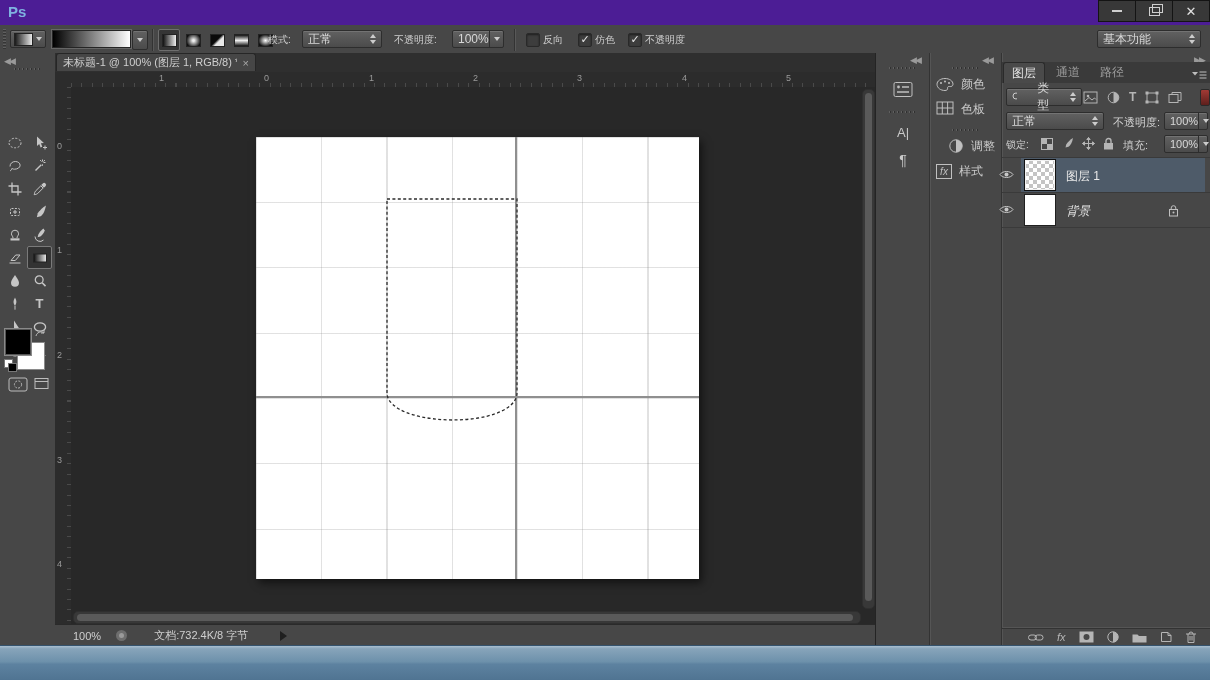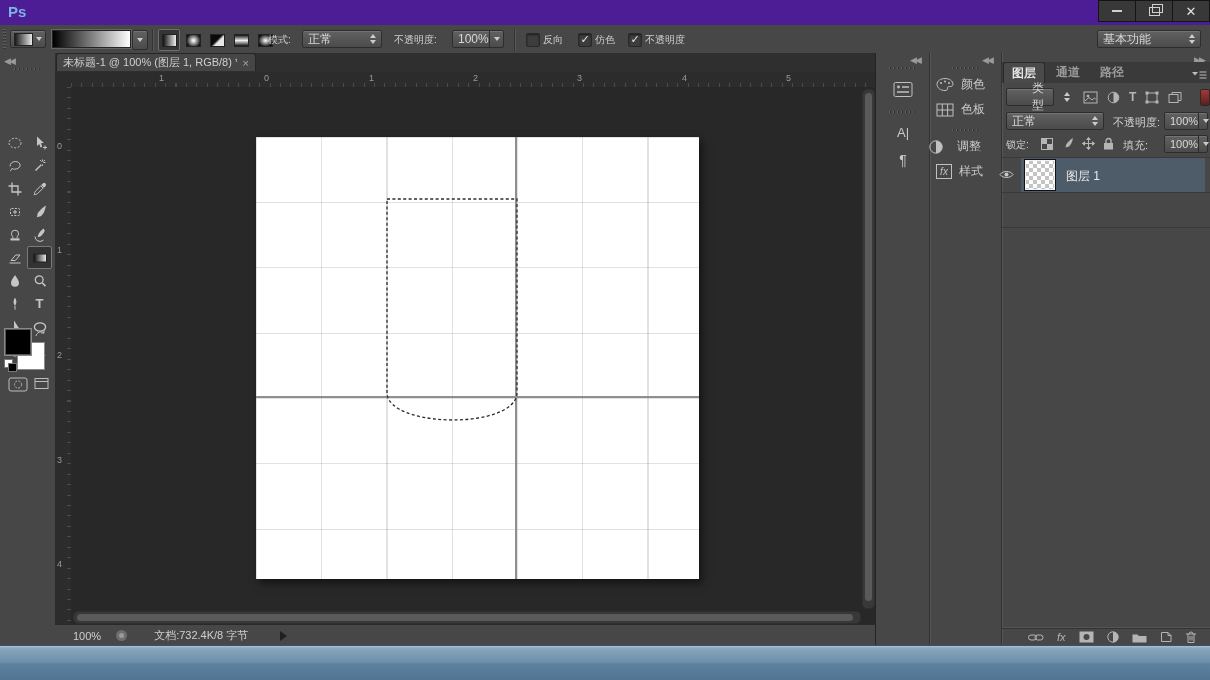--- a/index.html
+++ b/index.html
@@ -74,21 +74,21 @@
              display:flex;align-items:center;}
   #statusbar .z{margin-left:18px;color:#cfcfcf;font-size:11px;}
   #statusbar .info{margin-left:26px;color:#cfcfcf;font-size:11px;}
   .playtri{width:0;height:0;border-top:5px solid transparent;border-bottom:5px solid transparent;border-left:7px solid #1f1f1f;}
 
   
   #dock{left:875px;top:53px;width:335px;height:592px;background:#474747;border-left:1px solid #242424;}
   .stripsep{position:absolute;top:0;width:1px;height:592px;background:#333;box-shadow:1px 0 0 #555;}
   .panellabel{color:#c9c9c9;font-size:12px;}
   .iconbtn{display:flex;align-items:center;justify-content:center;}
-  #tabsrow{left:126px;top:9px;width:209px;height:21px;background:#3a3a3a;font-weight:bold;}
+  #tabsrow{left:126px;top:9px;width:209px;height:21px;background:#3a3a3a;}
   .ptab{position:absolute;top:0;height:21px;display:flex;align-items:center;justify-content:center;font-size:12px;width:42px;}
   .ptab.active{background:#4a4a4a;color:#e4e4e4;border-radius:3px 3px 0 0;border:1px solid #2a2a2a;border-bottom:none;box-sizing:border-box;}
   .ptab.idle{color:#9b9b9b;}
   .lrow{position:absolute;left:120px;width:209px;}
   .thumb{position:absolute;width:30px;height:30px;box-sizing:border-box;}
   .checker{background-color:#fff;background-image:linear-gradient(45deg,#c4c4c4 25%,transparent 25%,transparent 75%,#c4c4c4 75%),
            linear-gradient(45deg,#c4c4c4 25%,transparent 25%,transparent 75%,#c4c4c4 75%);
            background-size:8px 8px;background-position:0 0,4px 4px;}
   .rowdiv{position:absolute;left:126px;width:209px;height:1px;background:#3a3a3a;}
 
@@ -400,29 +400,29 @@
     <div class="abs grip-h" style="left:76px;top:14px;width:28px;"></div>
     <div class="abs" style="left:60px;top:23px;display:flex;align-items:center;gap:7px;">
       <svg width="18" height="15">
           <path d="M9 1.5 C13.5 1.5 17 4 17 7.2 c0 2-1.8 2.6-3.4 2.3-1.3-.2-2.3.4-2 1.7.3 1.4-.8 2.3-2.6 2.3-4.5 0-8-2.6-8-6.3C1 4 4.5 1.5 9 1.5z" fill="none" stroke="#c0c0c0"></path>
           <circle cx="5" cy="6" r="1" fill="#c0c0c0"></circle>
           <circle cx="9" cy="4.5" r="1" fill="#c0c0c0"></circle>
           <circle cx="13" cy="6" r="1" fill="#c0c0c0"></circle>
         </svg>
       <span class="panellabel">颜色</span>
     </div>
-    <div class="abs" style="left:60px;top:48px;display:flex;align-items:center;gap:7px;">
+    <div class="abs" style="left:60px;top:48px;display:flex;gap:7px;">
       <svg width="18" height="14">
           <rect x="1" y="1" width="16" height="12" fill="none" stroke="#c0c0c0"></rect>
           <path d="M1 7 h16 M6.3 1 v12 M11.6 1 v12" stroke="#c0c0c0"></path>
         </svg>
       <span class="panellabel">色板</span>
     </div>
     <div class="abs grip-h" style="left:76px;top:76px;width:28px;"></div>
-    <div class="abs" style="left:52px;top:85px;display:flex;align-items:flex-end;gap:13px;">
+    <div class="abs" style="left:72px;top:85px;display:flex;align-items:flex-start;gap:7px;">
       <svg width="16" height="16">
           <circle cx="8" cy="8" r="6.2" fill="none" stroke="#c0c0c0"></circle>
           <path d="M8 1.8 a6.2 6.2 0 0 1 0 12.4z" fill="#c0c0c0"></path>
         </svg>
       <span class="panellabel">调整</span>
     </div>
     <div class="abs" style="left:60px;top:110px;display:flex;align-items:center;gap:7px;">
       <span style="width:16px;height:15px;border:1px solid #c0c0c0;color:#c0c0c0;font-size:10px;font-style:italic;display:flex;align-items:center;justify-content:center;box-sizing:border-box;">fx</span>
       <span class="panellabel">样式</span>
     </div>
@@ -433,21 +433,21 @@
       <div class="ptab idle" style="left:45px;">通道</div>
       <div class="ptab idle" style="left:89px;">路径</div>
       <div class="abs" style="left:189px;top:5px;">
         <svg width="16" height="11">
             <path d="M1 2 l3 3.5 3-3.5z" fill="#bdbdbd"></path>
             <path d="M8.5 2h7 M8.5 5h7 M8.5 8h7" stroke="#bdbdbd"></path>
           </svg>
       </div>
     </div>
 
-    <div class="abs raised dd" style="left:130px;top:35px;width:48px;height:18px;gap:20px;">
+    <div class="abs raised dd" style="left:130px;top:35px;width:76px;height:18px;gap:20px;">
       <svg width="10" height="10">
           <circle cx="4" cy="4" r="3" fill="none" stroke="#ccc"></circle>
           <path d="M6.2 6.2 l3 3" stroke="#ccc"></path>
         </svg>
       <span>类型</span>
       <span class="spin">
           <span class="tri-up"></span>
           <span class="tri-dn"></span>
         </span>
     </div>
@@ -523,20 +523,37 @@
       <div class="abs iconbtn" style="left:3px;top:11px;">
         <svg width="15" height="11">
             <path d="M1 5.5 C3.5 1.5 11.5 1.5 14 5.5 C11.5 9.5 3.5 9.5 1 5.5z" fill="none" stroke="#c8c8c8"></path>
             <circle cx="7.5" cy="5.5" r="2" fill="#c8c8c8"></circle>
           </svg>
       </div>
       <div class="thumb checker" style="left:29px;top:2px;box-shadow:0 0 0 1px #111, inset 0 0 0 1px #f2f2f2;"></div>
       <span class="abs" style="left:70px;top:10px;color:#e8e8e8;font-size:12px;">图层 1</span>
     </div>
     <div class="rowdiv" style="top:139px;"></div>
+    <div class="lrow" style="top:140px;height:34px;">
+      <div class="abs iconbtn" style="left:3px;top:11px;">
+        <svg width="15" height="11">
+            <path d="M1 5.5 C3.5 1.5 11.5 1.5 14 5.5 C11.5 9.5 3.5 9.5 1 5.5z" fill="none" stroke="#c8c8c8"></path>
+            <circle cx="7.5" cy="5.5" r="2" fill="#c8c8c8"></circle>
+          </svg>
+      </div>
+      <div class="thumb" style="left:29px;top:2px;background:#fff;box-shadow:0 0 0 1px #202020;"></div>
+      <span class="abs" style="left:70px;top:10px;color:#e2e2e2;font-size:12px;font-style:italic;">背景</span>
+      <div class="abs" style="left:172px;top:10px;">
+        <svg width="11" height="13">
+            <rect x="1.5" y="5.5" width="8" height="6.5" fill="none" stroke="#c0c0c0"></rect>
+            <path d="M3.2 5.5 V4 a2.3 2.3 0 0 1 4.6 0 v1.5" fill="none" stroke="#c0c0c0"></path>
+            <circle cx="5.5" cy="8.5" r="1" fill="#c0c0c0"></circle>
+          </svg>
+      </div>
+    </div>
     <div class="rowdiv" style="top:174px;"></div>
 
     <div class="abs" style="left:126px;top:575px;width:209px;height:17px;border-top:1px solid #333;box-shadow:0 -1px 0 #555;">
       <div style="position:absolute;left:26px;top:2px;display:flex;gap:13px;align-items:center;">
         <svg width="16" height="9">
             <rect x="0.5" y="2" width="8" height="5" rx="2.5" fill="none" stroke="#b5b5b5"></rect>
             <rect x="7" y="2" width="8" height="5" rx="2.5" fill="none" stroke="#b5b5b5"></rect>
           </svg>
         <span style="color:#b5b5b5;font-size:11px;font-style:italic;">fx</span>
         <svg width="15" height="12">

